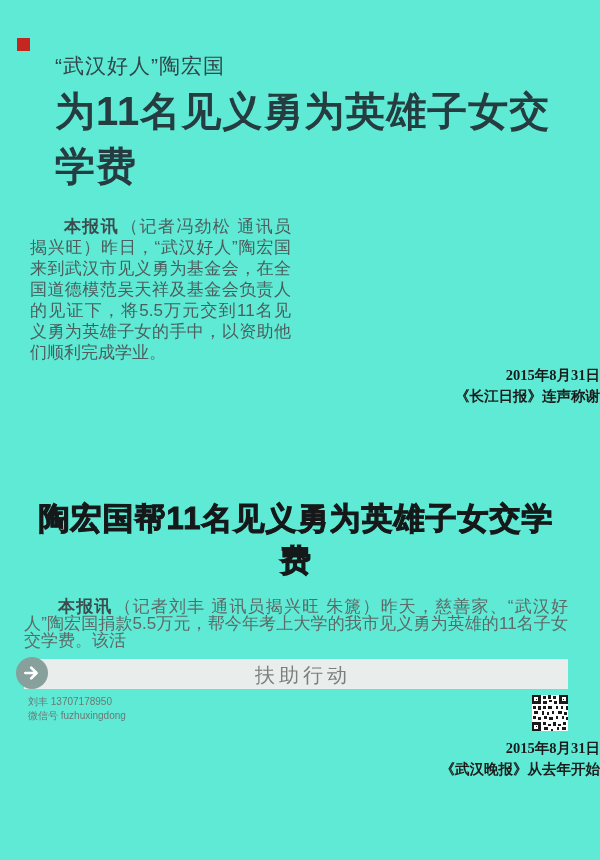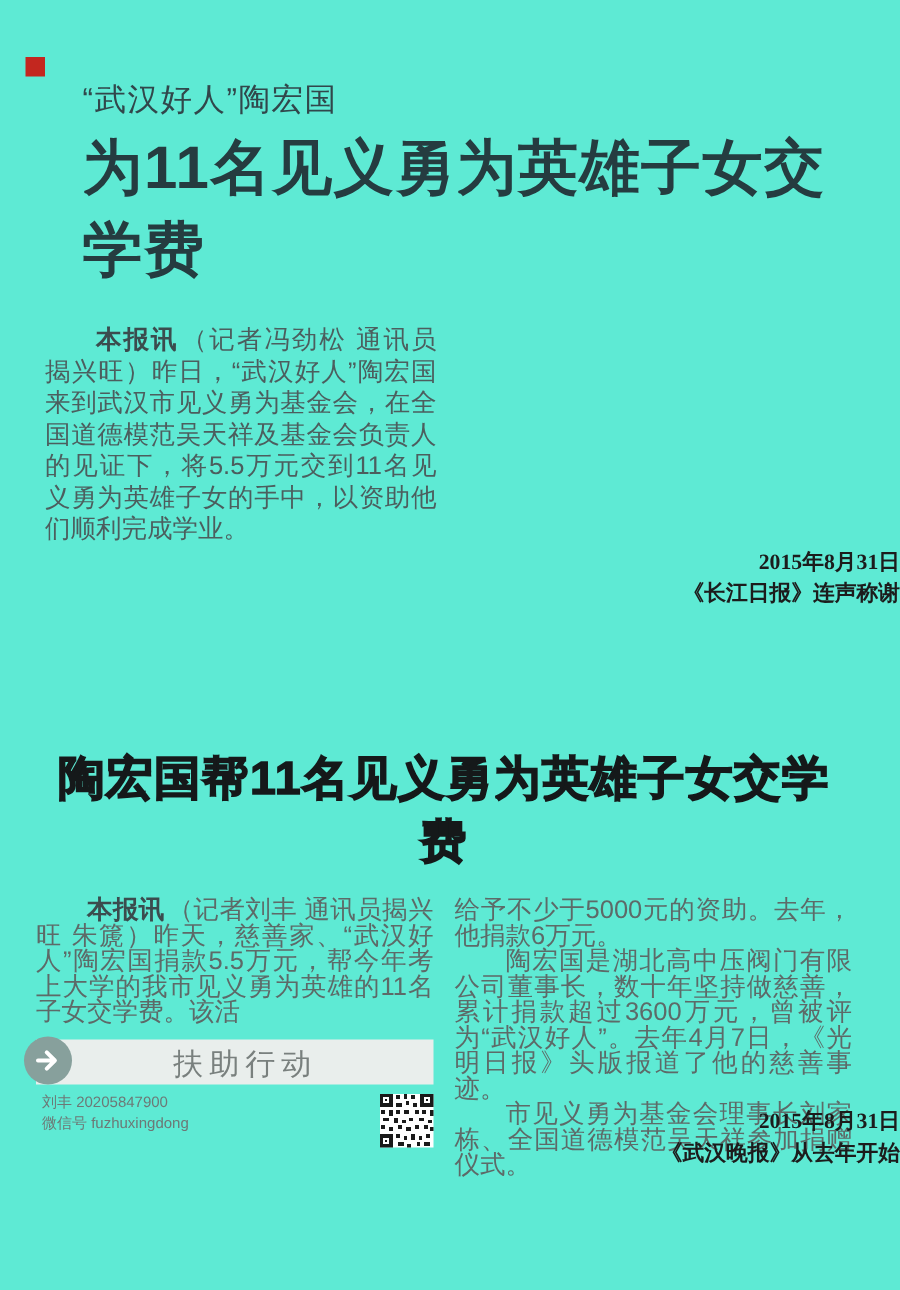--- a/index.html
+++ b/index.html
@@ -130,21 +130,21 @@
           <div class="promo-head">
             <span class="arrow-circle">
               <svg width="20" height="20" viewBox="0 0 24 24">
                 <path d="M4 12h13M11 5.5l6.5 6.5-6.5 6.5" stroke="#ffffff" stroke-width="3.2" fill="none" stroke-linecap="round" stroke-linejoin="round"></path>
               </svg>
             </span>
             <span class="promo-title">扶助行动</span>
           </div>
           <div class="promo-body">
             <div class="promo-contact">
-              <div>刘丰 20205847900</div>
+              <div>刘丰 13707178950</div>
               <div>微信号 fuzhuxingdong</div>
             </div>
             <span class="qr">
               <svg width="36" height="36" viewBox="0 0 29 29" shape-rendering="crispEdges">
                 <rect width="29" height="29" fill="#ffffff"></rect>
                 <g fill="#1a1a1a">
                   <rect x="0" y="0" width="7" height="7"></rect>
                     <rect x="22" y="0" width="7" height="7"></rect>
                   <rect x="0" y="22" width="7" height="7"></rect>
                   <rect x="9" y="1" width="2" height="2"></rect>
@@ -189,25 +189,20 @@
                     <rect x="25" y="3" width="1" height="1"></rect>
                   <rect x="3" y="25" width="1" height="1"></rect>
                 </g>
               </svg>
             </span>
           </div>
         </div>
       </div>
 
 
-      <div class="col">
-        <p>给予不少于5000元的资助。去年，他捐款6万元。</p>
-        <p class="indent">陶宏国是湖北高中压阀门有限公司董事长，数十年坚持做慈善，累计捐款超过3600万元，曾被评为“武汉好人”。去年4月7日，《光明日报》头版报道了他的慈善事迹。</p>
-        <p class="indent">市见义勇为基金会理事长刘家栋、全国道德模范吴天祥参加捐赠仪式。</p>
-      </div>
     </div>
   </section>
 
   <div class="caption caption2">
     <div>2015年8月31日</div>
     <div>《武汉晚报》从去年开始</div>
   </div>
 
 </div>
 

